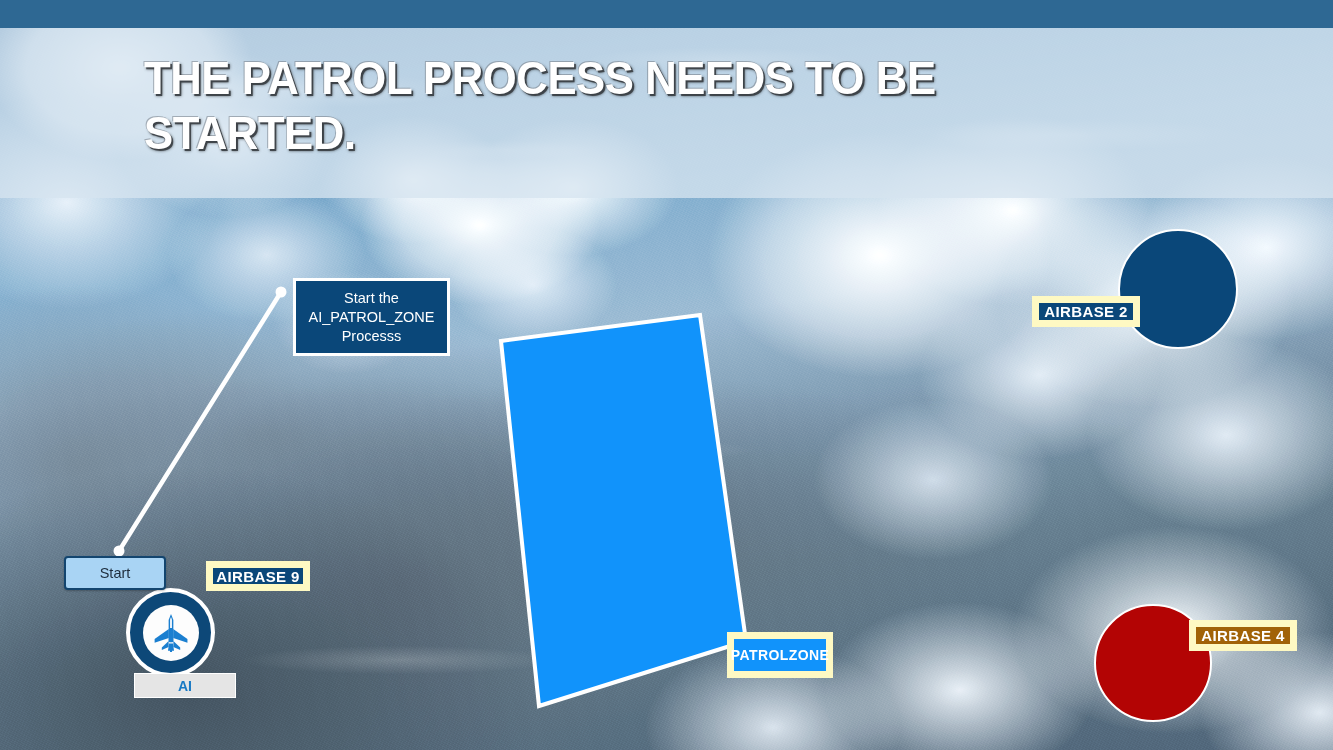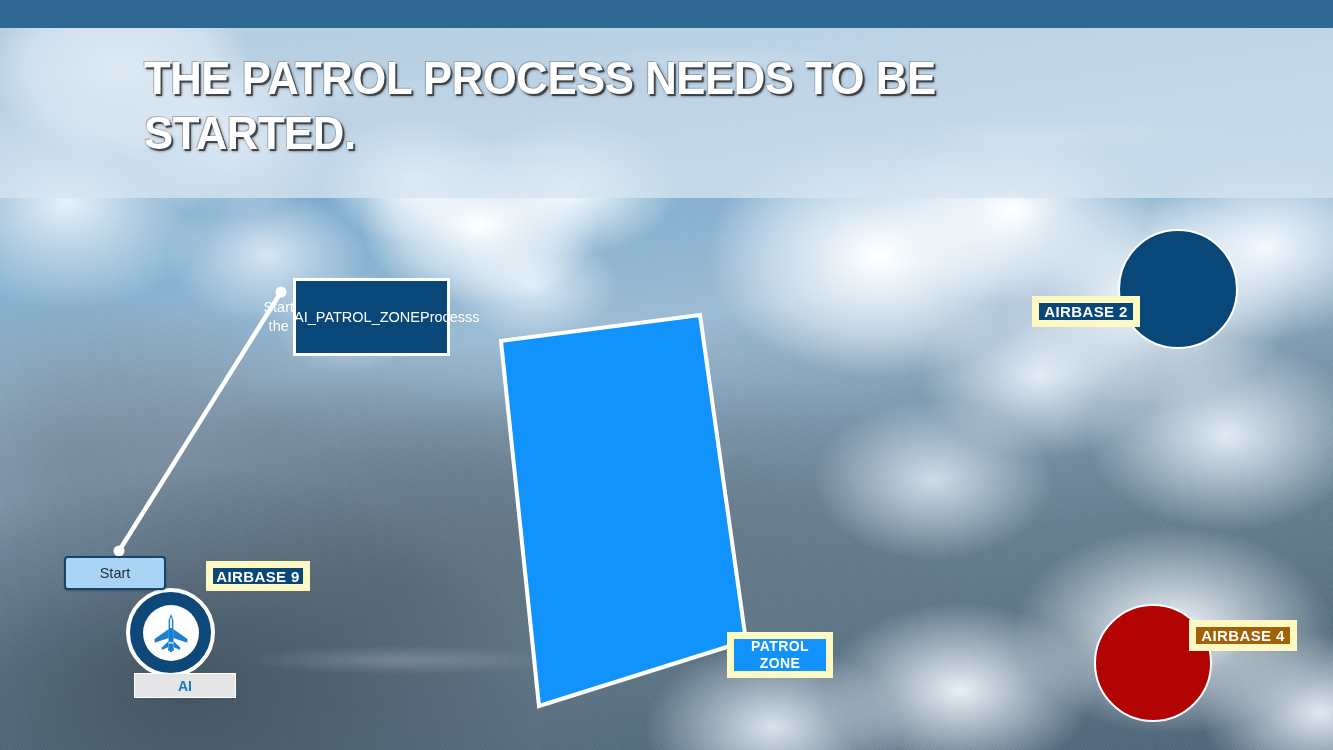--- a/index.html
+++ b/index.html
@@ -107,36 +107,36 @@
   }
   .badge-navy { background:#0a4779; }
   .badge-red  { background:#a16207; }
   .badge-blue { background:#1193fb; }
 
   #airbase1-label { left:206px; top:561px; width:104px; height:30px; font-size:15px; }
   #airbase2-label { left:1032px; top:296px; width:108px; height:31px; font-size:15px; }
   #airbase4-label { left:1189px; top:620px; width:108px; height:31px; font-size:15px; }
   #patrolzone-label {
     left:727px; top:632px; width:106px; height:46px;
-    font-size:14px; line-height:17px; flex-direction:column;
+    font-size:14px; line-height:17px; flex-direction:row;
   }
 
   
   #ai-label {
     position:absolute; left:134px; top:673px; width:102px; height:25px;
     background:#e5e5e5; color:#1879c4; font-size:14px; font-weight:bold;
     display:flex; align-items:center; justify-content:center;
     border:1px solid #ffffff;
   }
 
   
   #callout {
     position:absolute; left:293px; top:278px; width:157px; height:78px;
     background:#0a4779; border:3px solid #ffffff;
-    display:flex; flex-direction:row; align-items:center; justify-content:center;
+    display:flex; flex-direction:column; align-items:center; justify-content:center;
     color:#ffffff; font-size:14.5px; line-height:19px; text-align:center;
   }
 
   
   .connector { position:absolute; left:0; top:0; width:1333px; height:750px; }
 
   
   #start-button {
     position:absolute; left:64px; top:556px; width:102px; height:34px;
     background:#a9d4f4; border:2px solid #13456f; border-radius:4px;

